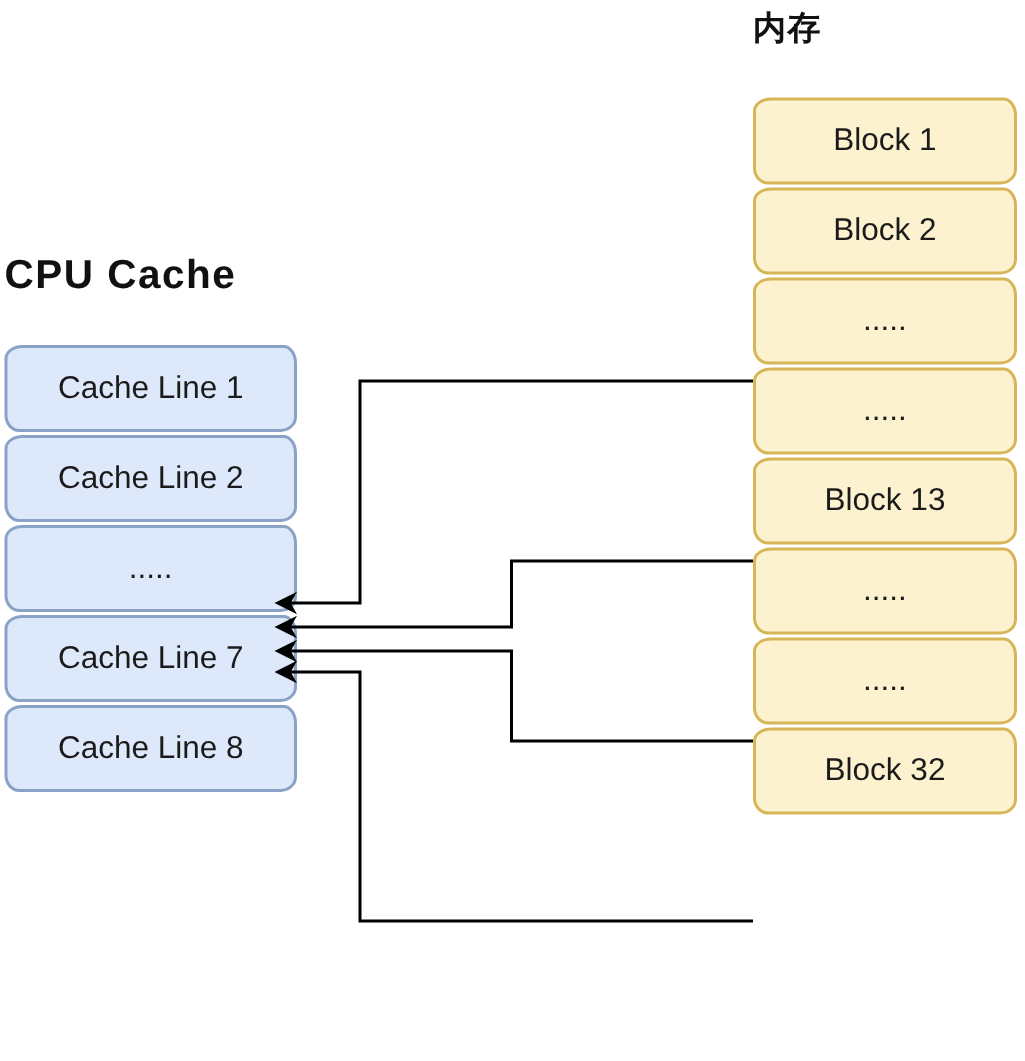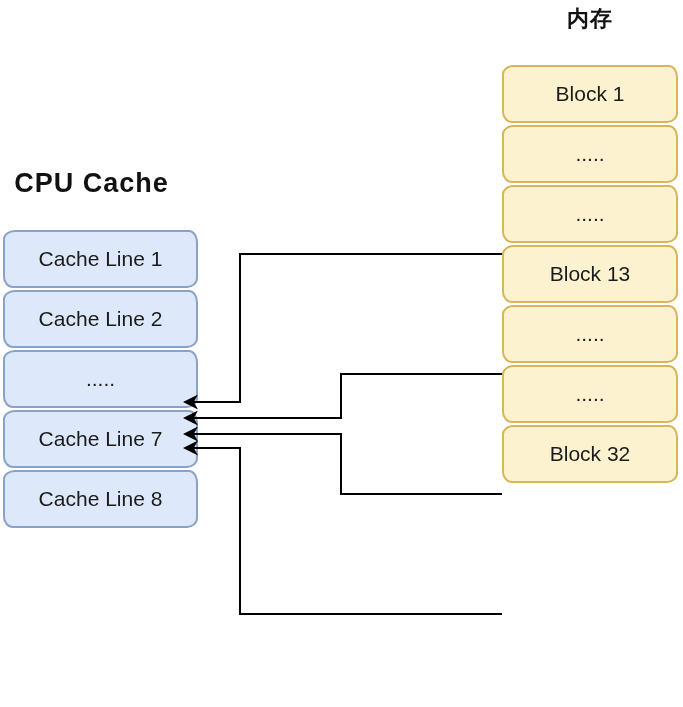--- a/index.html
+++ b/index.html
@@ -6,21 +6,20 @@
   .canvas {
     position: relative;
     width: 683px;
     height: 707px;
     background: #ffffff;
     font-family: "Liberation Sans", "DejaVu Sans", sans-serif;
     overflow: hidden;
   }
   .title {
     position: absolute;
-    text-align: center;
     font-weight: bold;
     color: #111111;
     letter-spacing: 1px;
   }
   .cache-title { left: 3px; top: 168px; width: 177px; font-size: 27px; }
   .memory-title { left: 502px; top: 4px; width: 176px; font-size: 22px; }
   .col {
     position: absolute;
     display: flex;
     flex-direction: column;
@@ -73,20 +72,21 @@
   <div class="col cache-col">
     <div class="box cache-box">Cache Line 1</div>
     <div class="box cache-box">Cache Line 2</div>
     <div class="box cache-box">.....</div>
     <div class="box cache-box">Cache Line 7</div>
     <div class="box cache-box">Cache Line 8</div>
   </div>
 
   <div class="col memory-col">
     <div class="box memory-box">Block 1</div>
+    <div class="box memory-box">Block 2</div>
     <div class="box memory-box">.....</div>
     <div class="box memory-box">.....</div>
     <div class="box memory-box">Block 13</div>
     <div class="box memory-box">.....</div>
     <div class="box memory-box">.....</div>
     <div class="box memory-box">Block 32</div>
   </div>
 
   <svg class="arrows" viewBox="0 0 683 707">
     <defs>

